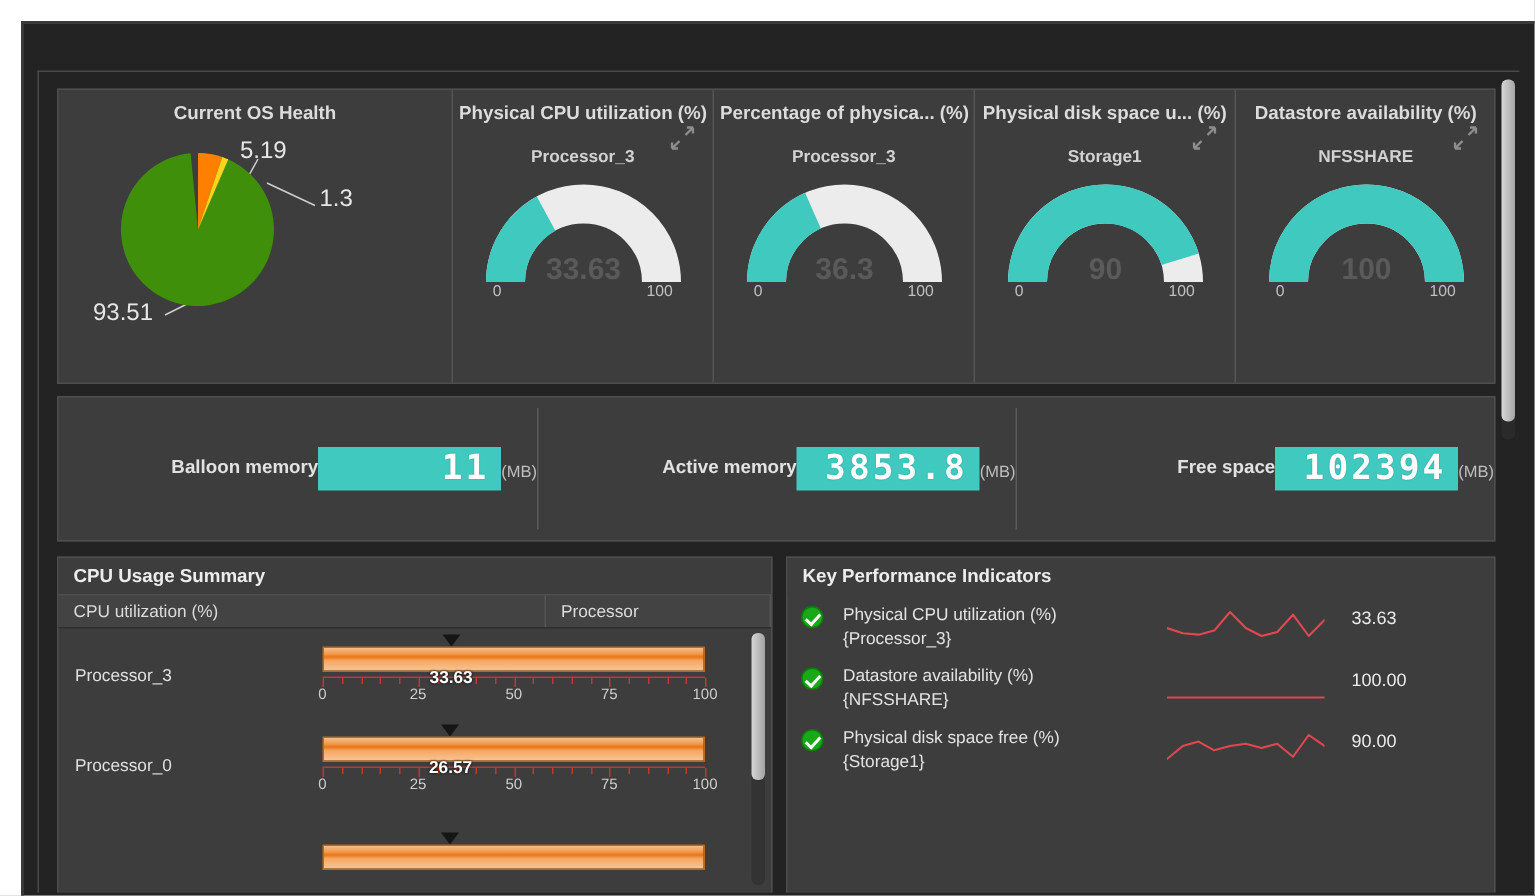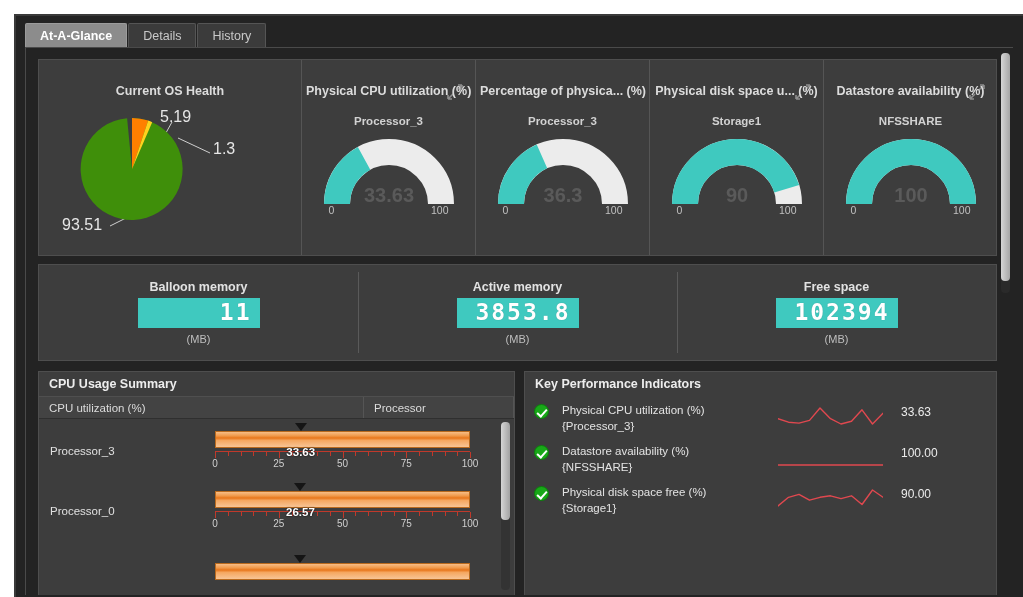--- a/index.html
+++ b/index.html
@@ -81,21 +81,21 @@
   #panel-memory { left: 12px; top: 216px; width: 959px; height: 97px; }
   #panel-cpu    { left: 12px; top: 323px; width: 477px; height: 225px; }
   #panel-kpi    { left: 498px; top: 323px; width: 473px; height: 225px; }
 
   
   .gauge-row { display: flex; height: 100%; }
   .gauge-cell {
     flex: 0 0 auto;
     position: relative;
     height: 100%;
-    padding-top: 24px;
+    padding-top: 8px;
   }
   .gauge-cell + .gauge-cell { border-left: 1px solid #555; }
   .cell-pie   { width: 262px; }
   .cell-g     { width: 174px; }
   .cell-title {
     text-align: center;
     font-size: 12.5px;
     font-weight: bold;
     color: #dcdcdc;
     white-space: nowrap;
@@ -132,22 +132,22 @@
     position: absolute;
     font-size: 16px;
     color: #e6e6e6;
   }
 
   
   .mem-row { display: flex; height: 100%; align-items: stretch; }
   .mem-cell {
     flex: 1 1 0;
     position: relative;
-    display: flex; flex-direction: column; align-items: center;
-    justify-content: center;
+    display: flex; flex-direction: row; align-items: center;
+    justify-content: flex-end;
     padding: 0 0;
   }
   .mem-cell + .mem-cell::before {
     content: "";
     position: absolute; left: 0; top: 7px; bottom: 7px;
     width: 1px; background: #5a5a5a;
   }
   .mem-title {
     font-size: 12.5px; font-weight: bold; color: #e2e2e2;
     margin-bottom: 4px;
@@ -295,31 +295,20 @@
     color: #ececec;
     margin-top: 2px;
   }
 </style>
 </head>
 <body>
 
 <div class="app">
 <div class="window">
 
-  <div class="tabbar">
-    <div class="tab active">
-      <span>At-A-Glance</span>
-    </div>
-    <div class="tab">
-      <span>Details</span>
-    </div>
-    <div class="tab">
-      <span>History</span>
-    </div>
-  </div>
 
   <div class="content">
 
     <div class="vscroll">
       <div class="thumb"></div>
     </div>
 
     <div class="panel" id="panel-gauges">
       <div class="gauge-row">
 

